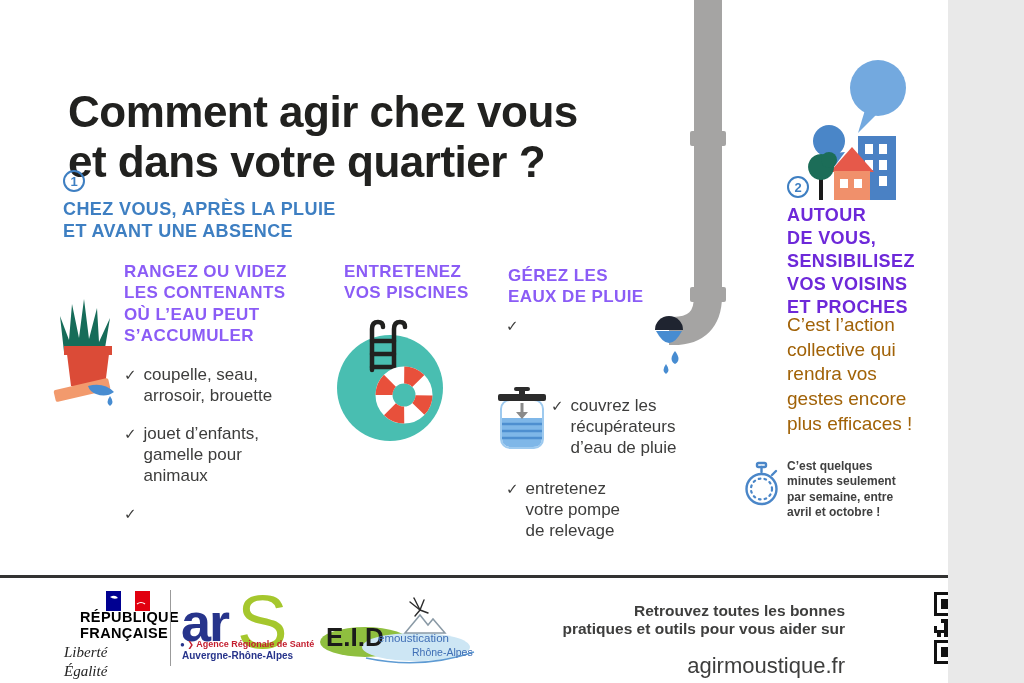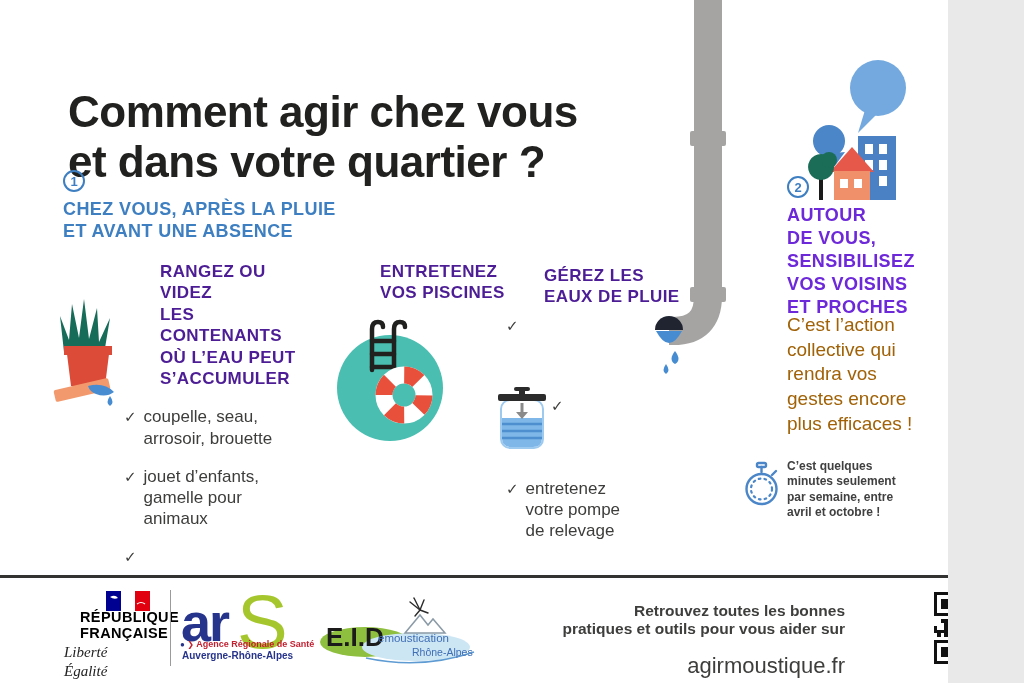--- a/index.html
+++ b/index.html
@@ -9,21 +9,21 @@
   .pre{white-space:pre-line;}
 
   .title{left:68px;top:58px;font-size:44px;line-height:1.12;font-weight:700;color:#21211f;letter-spacing:-0.5px;}
 
   .numcircle{width:22px;height:22px;border:2px solid #3e7fc2;border-radius:50%;
              display:flex;align-items:center;justify-content:center;
              font-size:13px;font-weight:700;color:#3e7fc2;box-sizing:border-box;}
   .s1num{left:63px;top:170px;}
   .s1heading{left:63px;top:199px;font-size:18px;font-weight:700;color:#3e7fc2;line-height:1.22;letter-spacing:0.4px;}
 
-  .colheading{font-size:17px;font-weight:700;color:#4c1d95;line-height:1.26;letter-spacing:0.4px;margin-left:36px;}
+  .colheading{font-size:17px;font-weight:700;color:#8b5cf6;line-height:1.26;letter-spacing:0.4px;}
   .col1-icon{left:52px;top:296px;}
   .col1{left:124px;top:261px;width:190px;}
   .col1 .items{margin-top:17px;}
   .item{display:flex;gap:7px;font-size:17px;line-height:1.24;color:#3d3d3c;}
   .item + .item{margin-top:17px;}
   .check{flex:0 0 auto;font-size:15px;line-height:1.45;color:#3d3d3c;}
 
   .col2-heading{left:344px;top:261px;}
   .pool-icon{left:333px;top:316px;}
 
@@ -151,20 +151,23 @@
       <line x1="6" y1="52" x2="46" y2="52"></line>
     </g>
     <rect x="2" y="8" width="48" height="7" rx="2" fill="#2b2b2b"></rect>
     <rect x="23" y="4" width="6" height="5" fill="#2b2b2b"></rect>
     <rect x="18" y="1" width="16" height="4" rx="2" fill="#2b2b2b"></rect>
     <line x1="26" y1="17" x2="26" y2="27" stroke="#8a8a8a" stroke-width="3"></line>
     <polygon points="20,26 32,26 26,33" fill="#8a8a8a"></polygon>
   </svg>
   <div class="abs col3-item2 item">
     <span class="check">✓</span>
+    <span class="pre">couvrez les
+récupérateurs
+d’eau de pluie</span>
   </div>
   <div class="abs col3-item3 item">
     <span class="check">✓</span>
     <span class="pre">entretenez
 votre pompe
 de relevage</span>
   </div>
 
   <svg class="abs illus-icon" width="106" height="150" viewBox="0 0 106 150">
     <circle cx="70" cy="38" r="28" fill="#73a9df"></circle>

